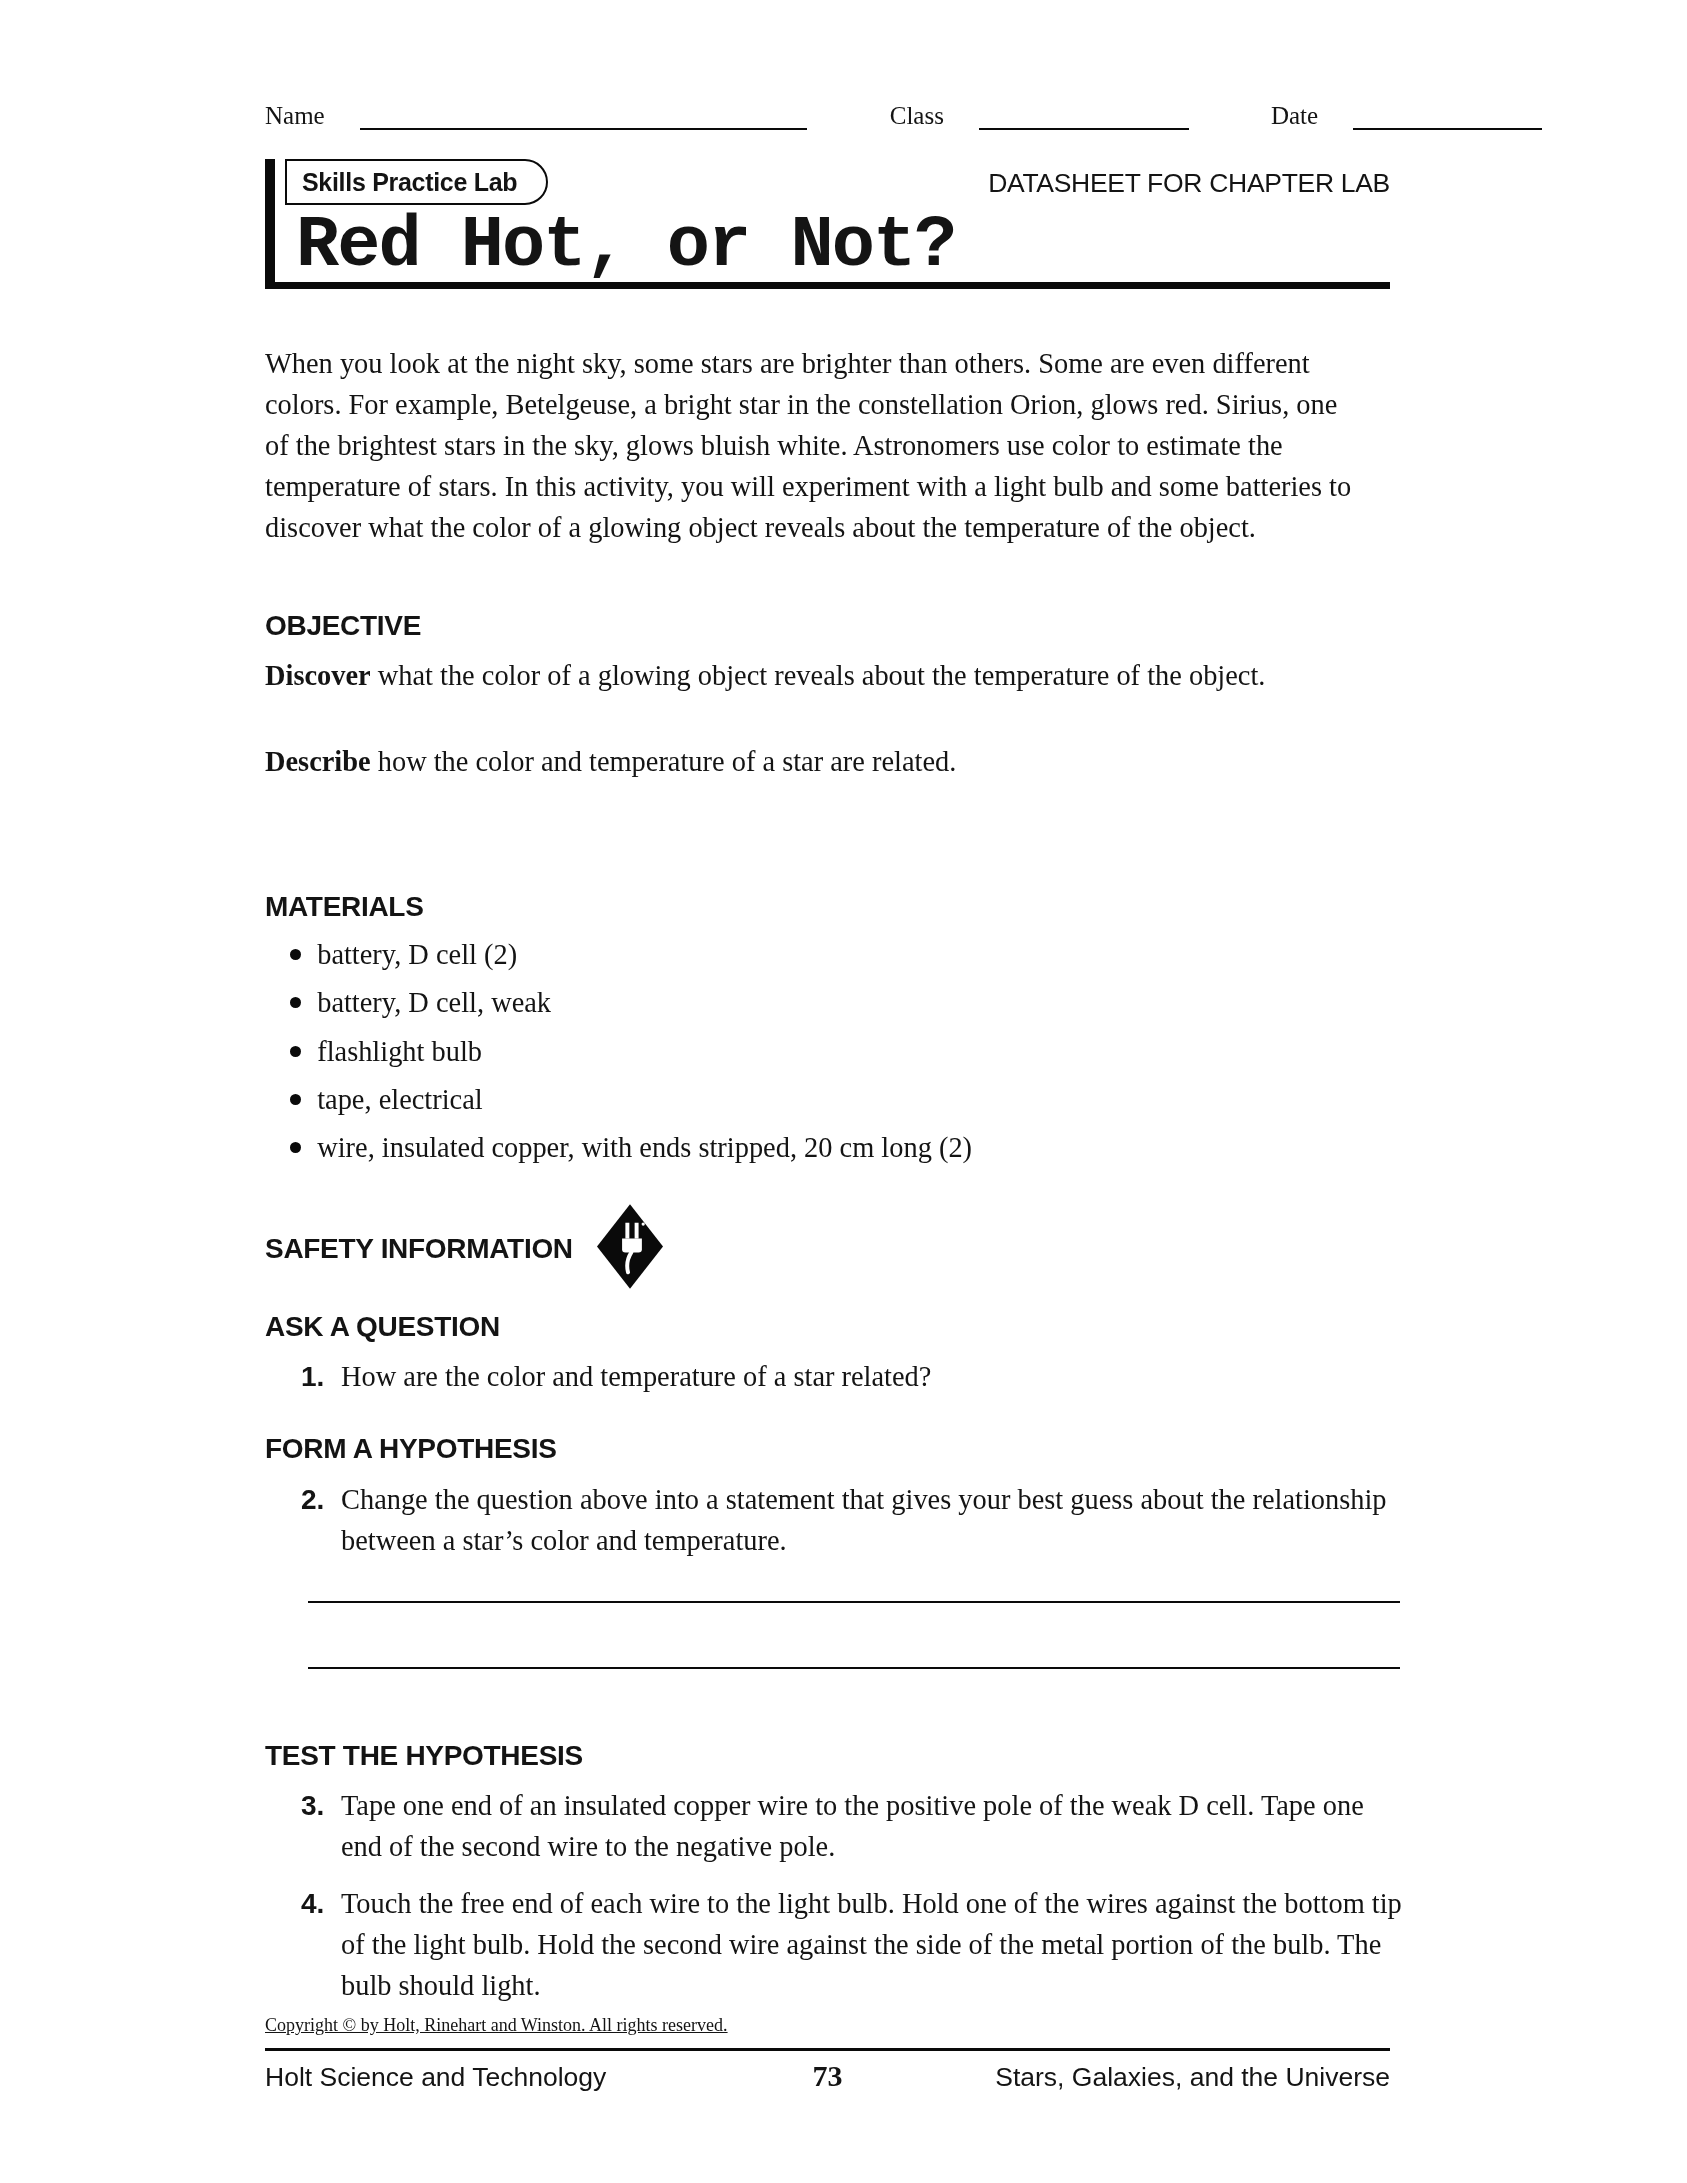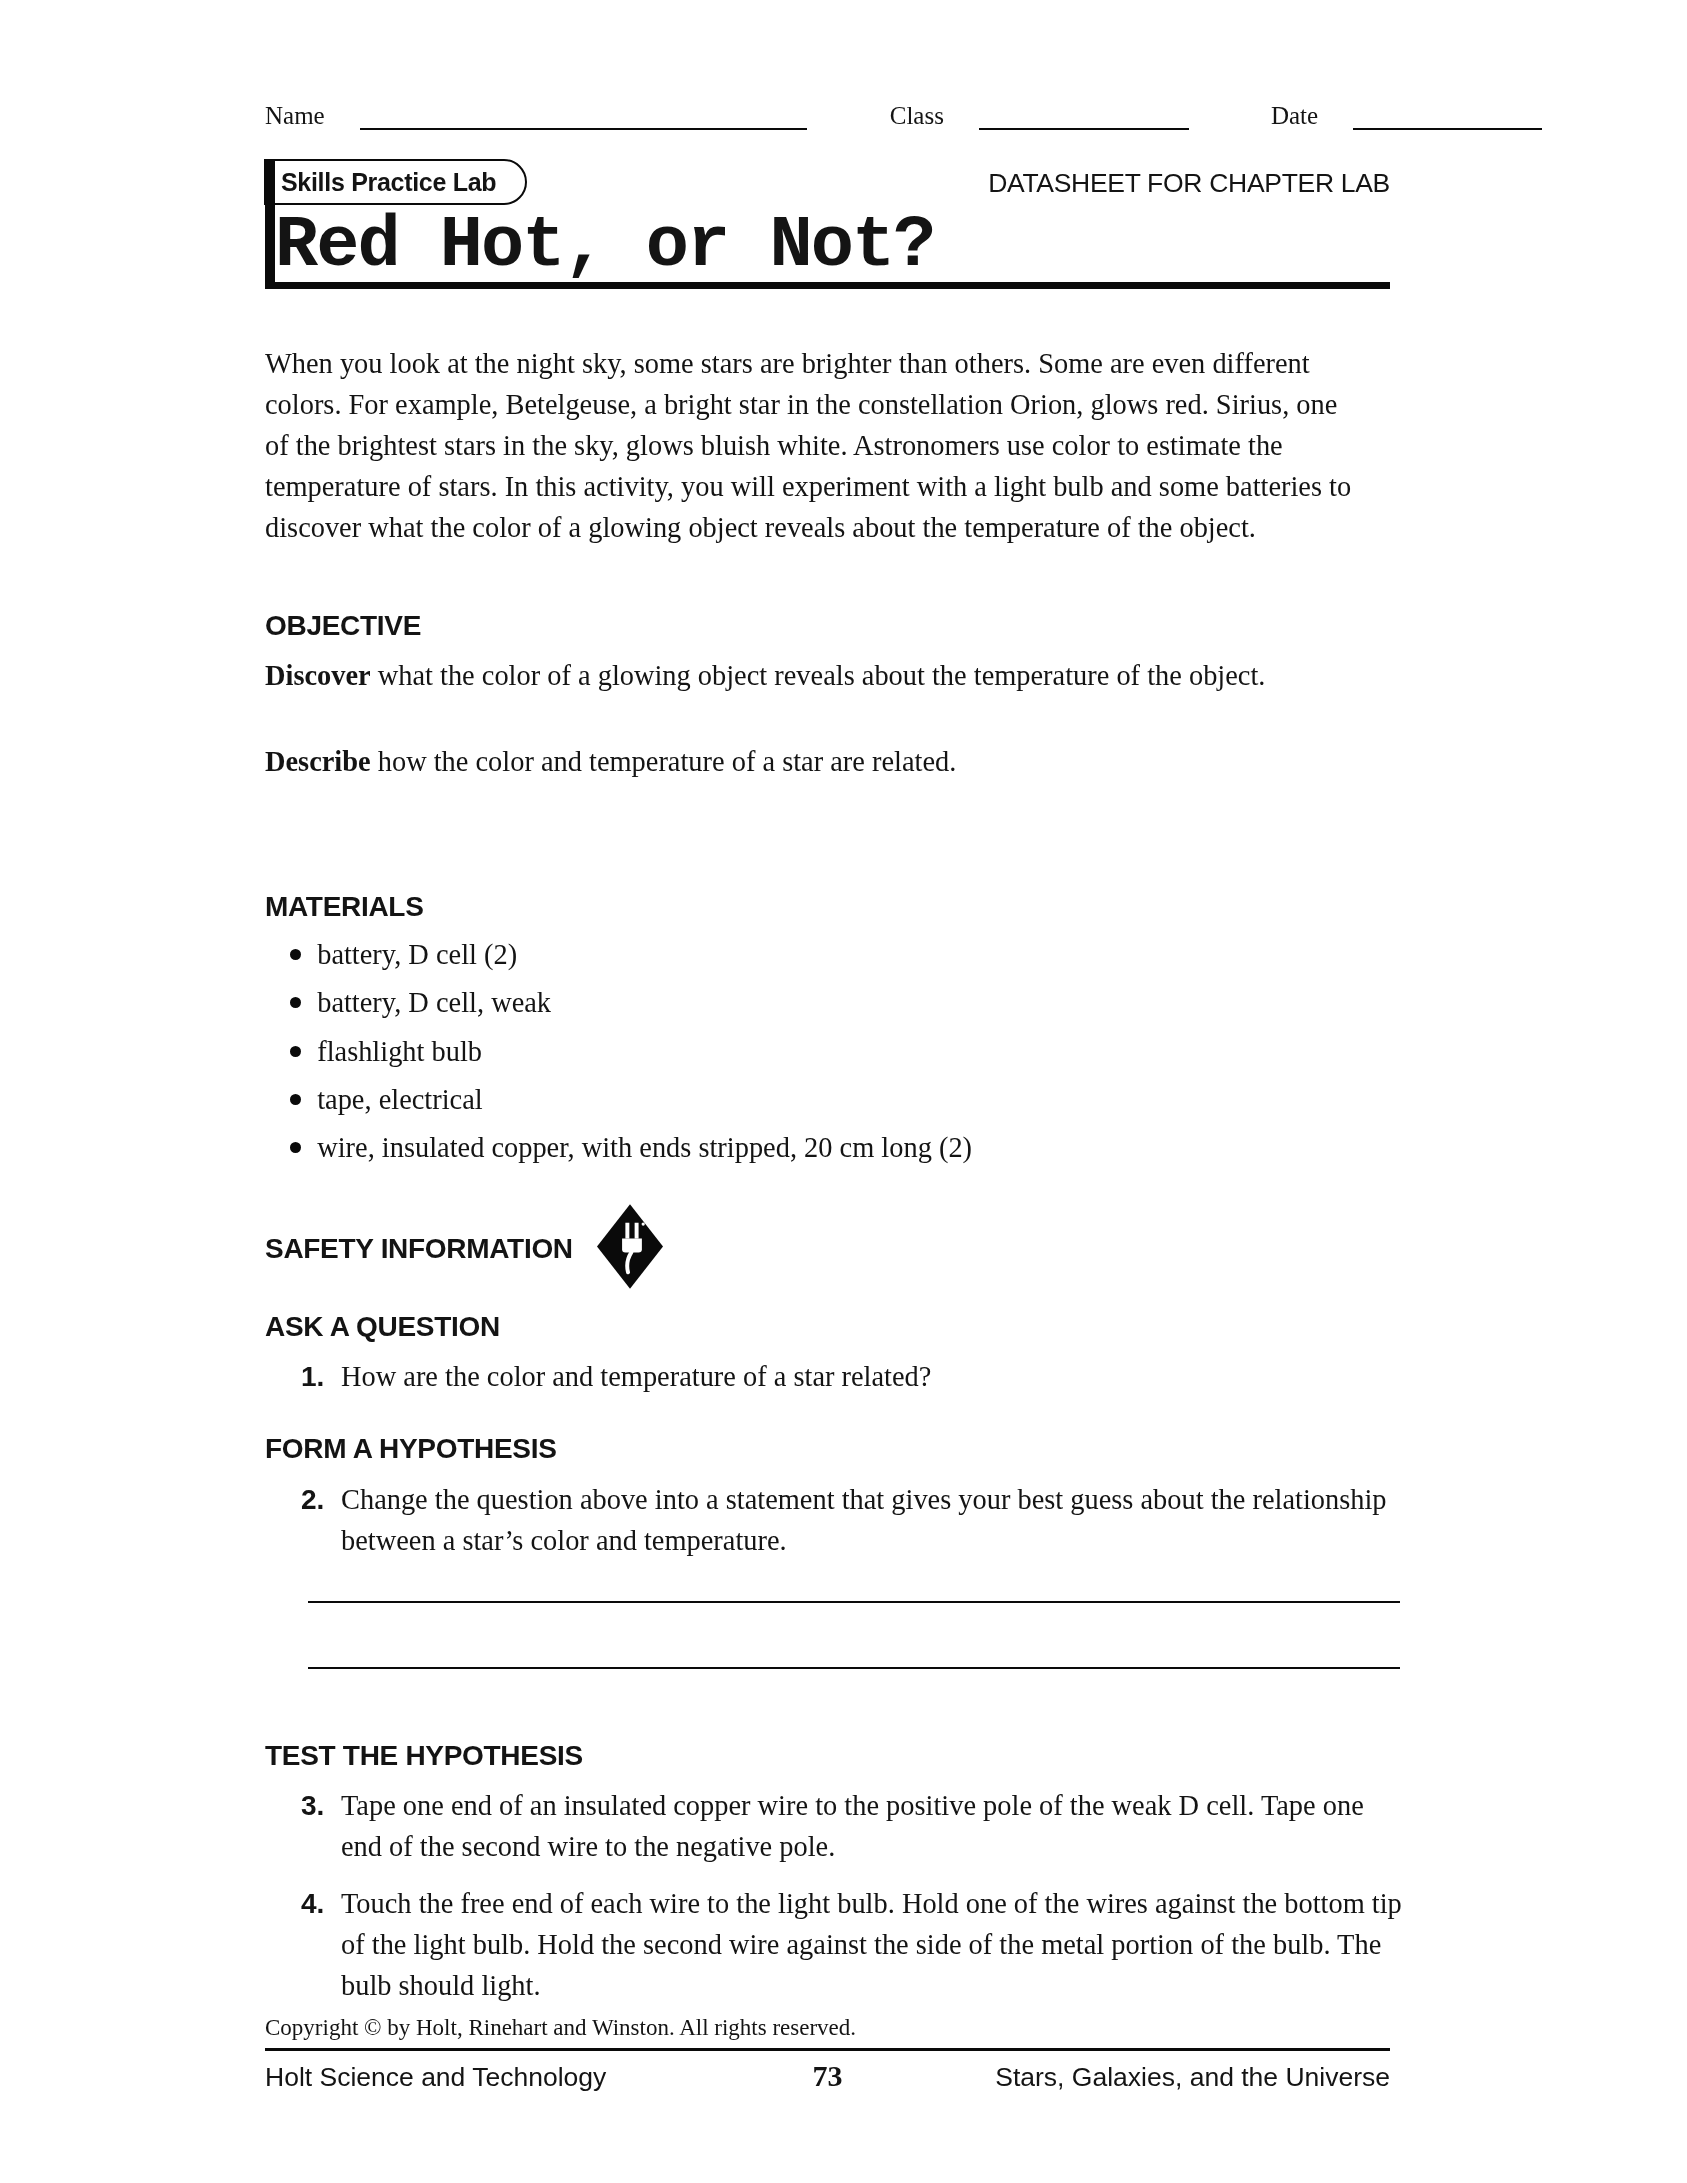--- a/index.html
+++ b/index.html
@@ -27,21 +27,21 @@
   .blank-class { width:210px; margin-left:8px; }
   .blank-date  { width:189px; margin-left:8px; }
   .gap1 { width:29px; flex:none; }
   .gap2 { width:28px; flex:none; }
 
   
   .title-block {
     position:absolute; top:159px; left:265px; width:1125px; height:130px;
     border-left:10.6px solid #0a0a0a;
     border-bottom:7.3px solid #0a0a0a;
-    padding-left:0;
+    padding-left:21px;
   }
   .title-top {
     display:flex; justify-content:space-between; align-items:flex-start;
   }
   .skills-badge {
     margin-left:-10.6px;
     border:2.6px solid #0a0a0a;
     border-radius:0 25px 25px 0;
     padding:6.6px 29px 6.6px 14.6px;
     font-family:"Liberation Sans", sans-serif;
@@ -107,21 +107,22 @@
     font-weight:700; font-size:28px;
   }
   .answer-line {
     position:absolute; left:308px; width:1092px; height:0;
     border-bottom:2.6px solid #0a0a0a;
   }
 
   
   .copyright {
     position:absolute; top:2015px; left:265px;
-    font-size:23px;
+    font-size:18px;
+    text-decoration:underline;
   }
   .footer-rule {
     position:absolute; top:2048px; left:265px; width:1125px; height:0;
     border-bottom:3.3px solid #0a0a0a;
   }
   .footer-row {
     position:absolute; top:2059px; left:265px; width:1125px;
     display:flex; align-items:baseline;
     font-family:"Liberation Sans", sans-serif; font-size:26.5px;gap:45px;
   }

